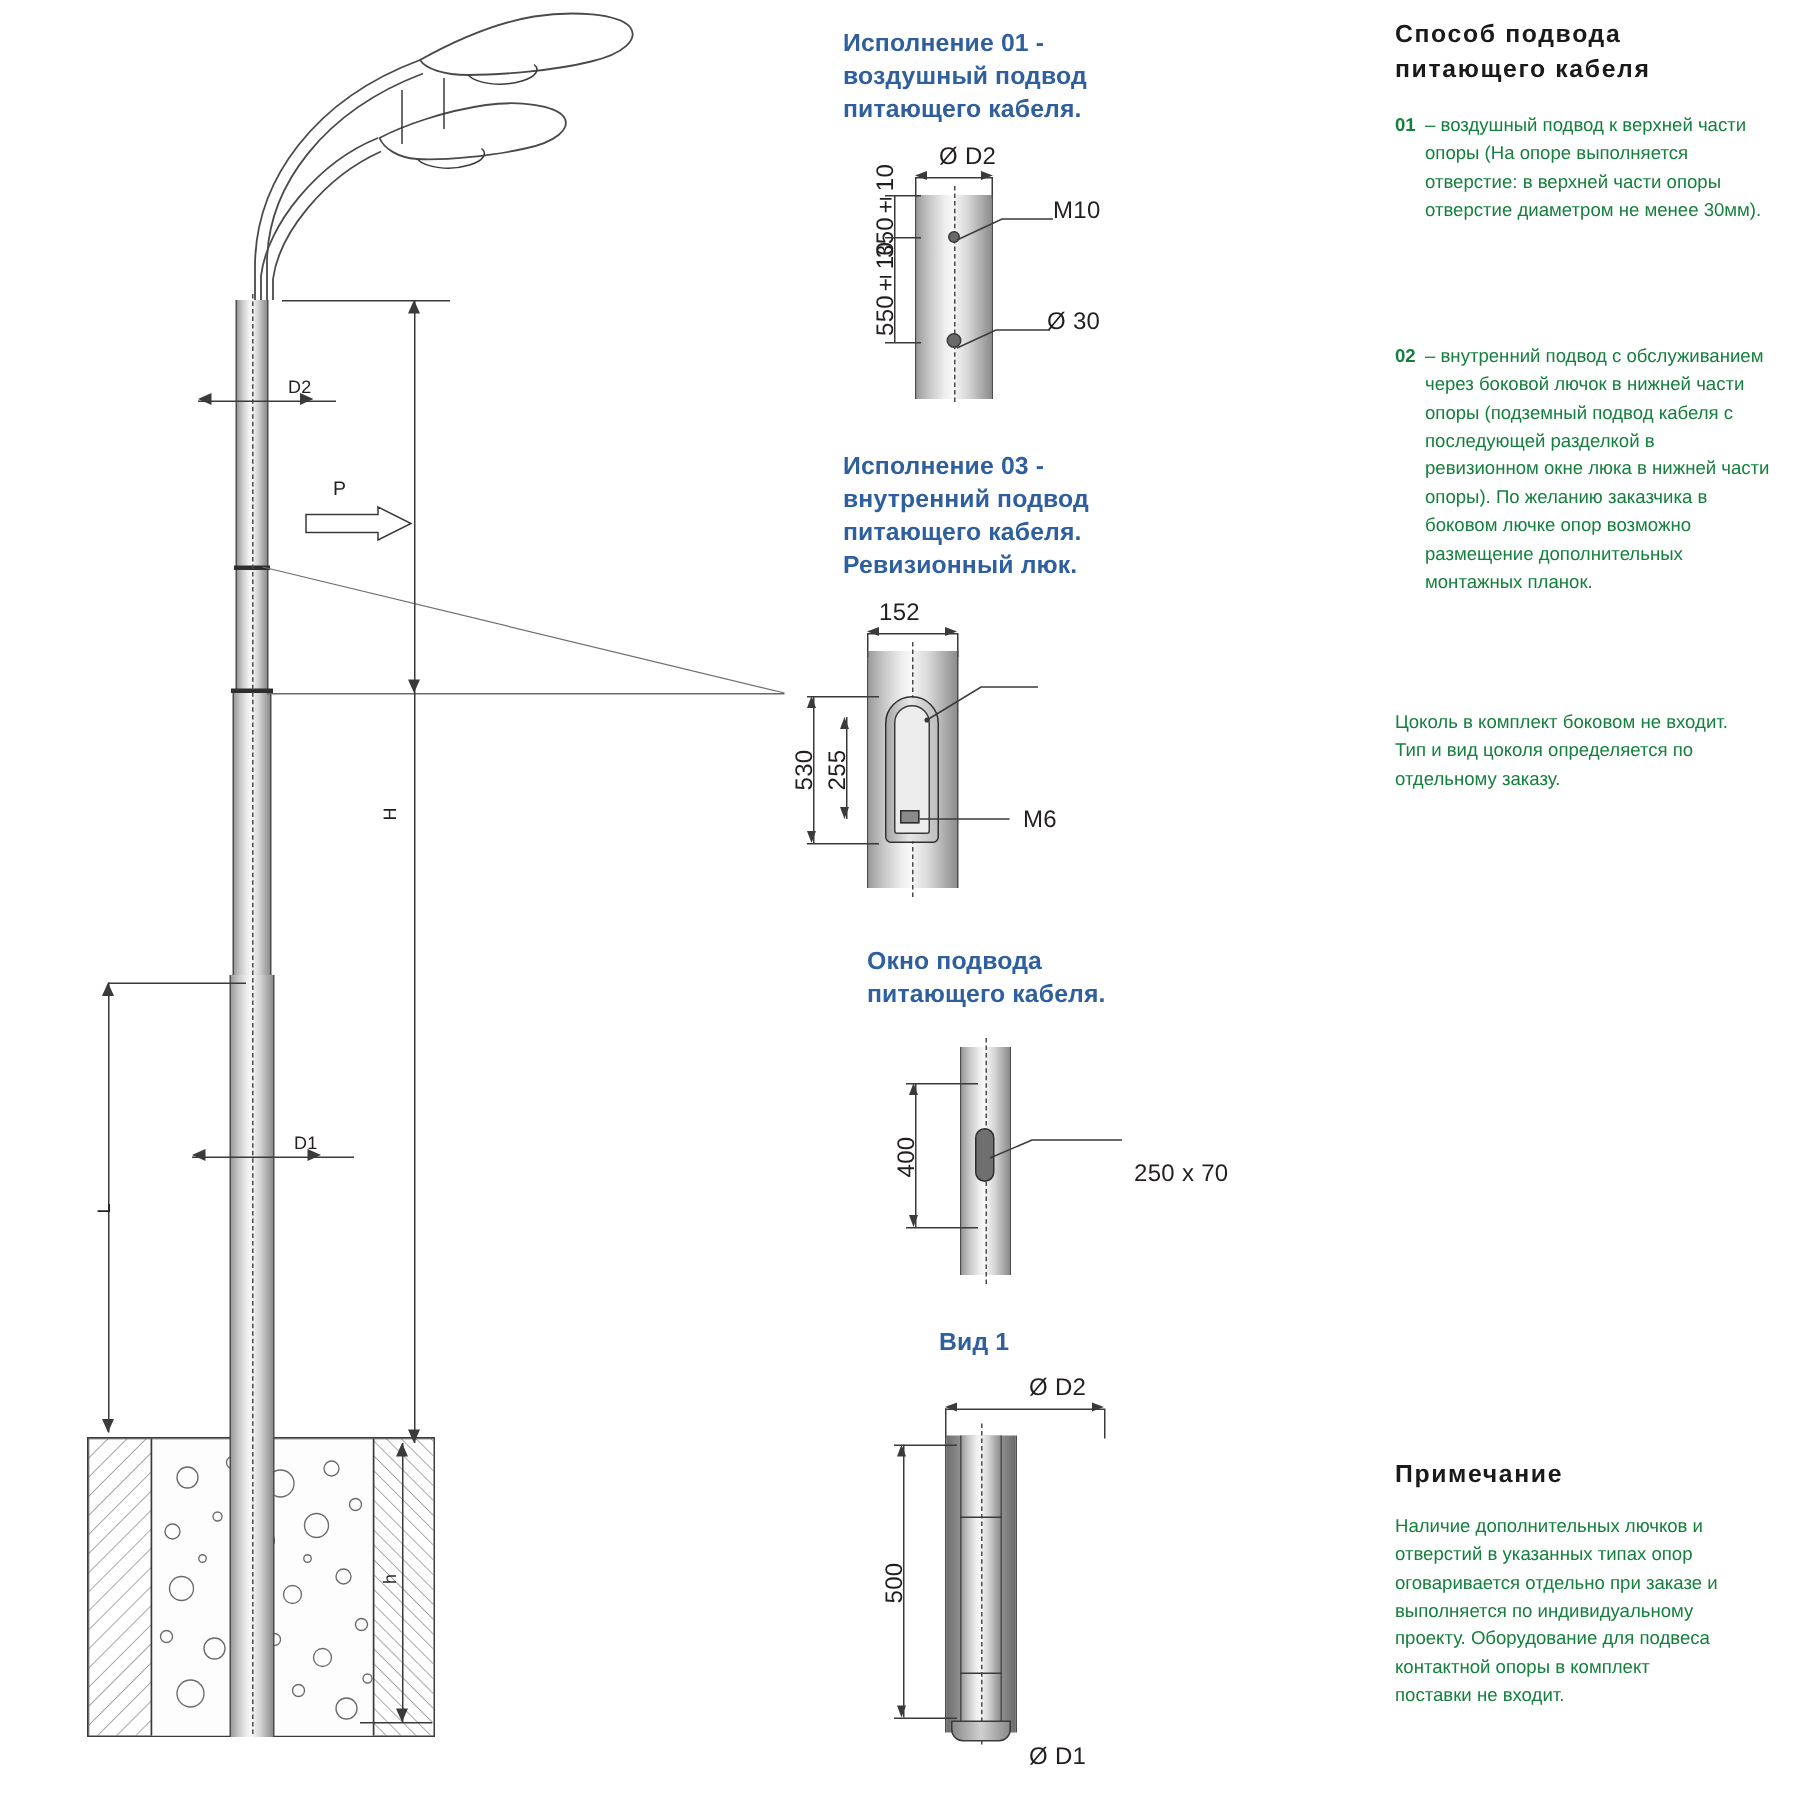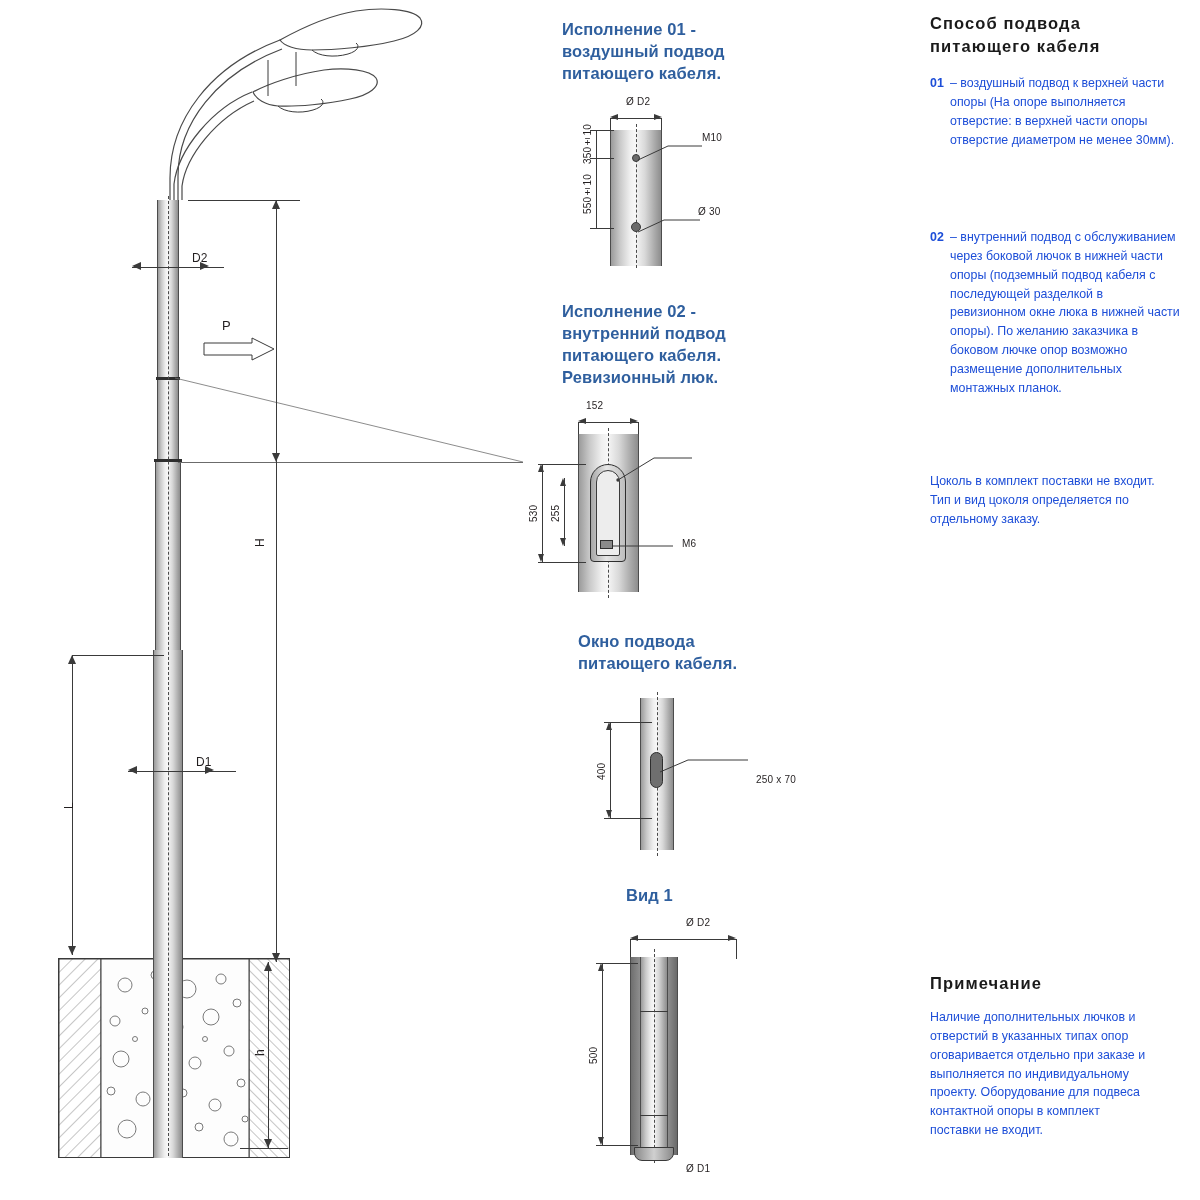--- a/index.html
+++ b/index.html
@@ -26,24 +26,24 @@
   .note-h {
     color:#1a1a1a;
     font-weight:bold;
     font-size:16.5px;
     letter-spacing:1.1px;
     line-height:1.38;
   }
   .txt {
     font-size:12.4px;
     line-height:1.52;
-    color:#1d4ed8;
+    color:#15803d;
   }
   .dim {
-    font-size:10px;
+    font-size:16px;
     color:#231f20;
     letter-spacing:.2px;
   }
   .dim.v {
     writing-mode:vertical-rl;
     transform:rotate(180deg);
     text-align:center;
   }
 
   
@@ -258,21 +258,21 @@
     <div class="ln vl" style="left:36px; top:34px; height:28px;"></div>
     <div class="abs dim v" style="left:22px; top:20px; height:56px;">350±10</div>
     <div class="ln hl" style="left:30px; top:34px; width:24px;"></div>
     <div class="ln hl" style="left:30px; top:62px; width:24px;"></div>
 
     <div class="ln vl" style="left:36px; top:62px; height:70px;"></div>
     <div class="abs dim v" style="left:22px; top:68px; height:60px;">550±10</div>
     <div class="ln hl" style="left:30px; top:132px; width:24px;"></div>
   </div>
 
-  <div class="abs hdr" style="left:562px; top:300px; width:330px; white-space:pre-line;">Исполнение 02 -
+  <div class="abs hdr" style="left:562px; top:300px; width:330px; white-space:pre-line;">Исполнение 03 -
 внутренний подвод
 питающего кабеля.
 Ревизионный люк.</div>
 
   <div class="abs" style="left:560px; top:400px; width:330px; height:200px;">
 
     <div class="abs dim" style="left:26px; top:0px;">152</div>
     <div class="ln hl" style="left:18px; top:22px; width:60px;"></div>
     <div class="abs" style="left:18px; top:18px; width:0;height:0;
                 border-top:3.5px solid transparent;border-bottom:3.5px solid transparent;border-right:8px solid #3a3a3a;"></div>
@@ -388,19 +388,19 @@
     <div class="abs" style="left:0; top:62px; width:250px;">
       <span class="txt" style="font-weight:bold; float:left; margin-right:4px;">01</span>
       <span class="txt" style="display:block; margin-left:20px;">– воздушный подвод к верхней части опоры (На опоре выполняется отверстие: в верхней части опоры отверстие диаметром не менее 30мм).</span>
     </div>
 
     <div class="abs" style="left:0; top:216px; width:250px;">
       <span class="txt" style="font-weight:bold; float:left; margin-right:4px;">02</span>
       <span class="txt" style="display:block; margin-left:20px;">– внутренний подвод с обслуживанием через боковой лючок в нижней части опоры (подземный подвод кабеля с последующей разделкой в ревизионном окне люка в нижней части опоры). По желанию заказчика в боковом лючке опор возможно размещение дополнительных монтажных планок.</span>
     </div>
 
-    <div class="abs txt" style="left:0; top:460px; width:240px;">Цоколь в комплект поставки не входит. Тип и вид цоколя определяется по отдельному заказу.</div>
+    <div class="abs txt" style="left:0; top:460px; width:240px;">Цоколь в комплект боковом не входит. Тип и вид цоколя определяется по отдельному заказу.</div>
 
     <div class="abs note-h" style="left:0; top:960px;">Примечание</div>
     <div class="abs txt" style="left:0; top:996px; width:218px;">Наличие дополнительных лючков и отверстий в указанных типах опор оговаривается отдельно при заказе и выполняется по индивидуальному проекту. Оборудование для подвеса контактной опоры в комплект поставки не входит.</div>
   </div>
 
 </div>
 
 </body></html>

